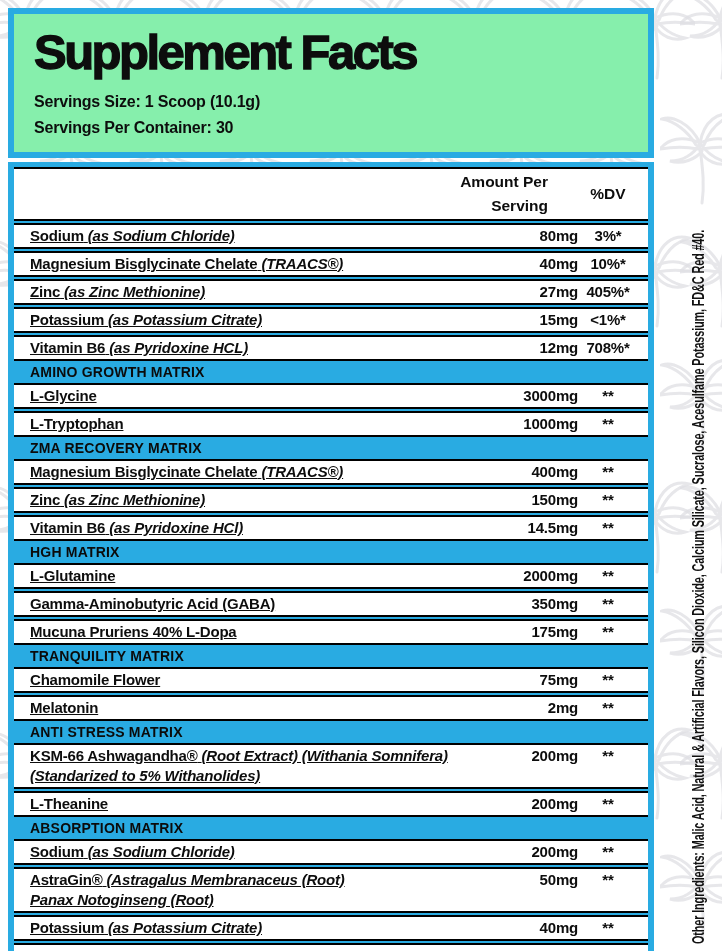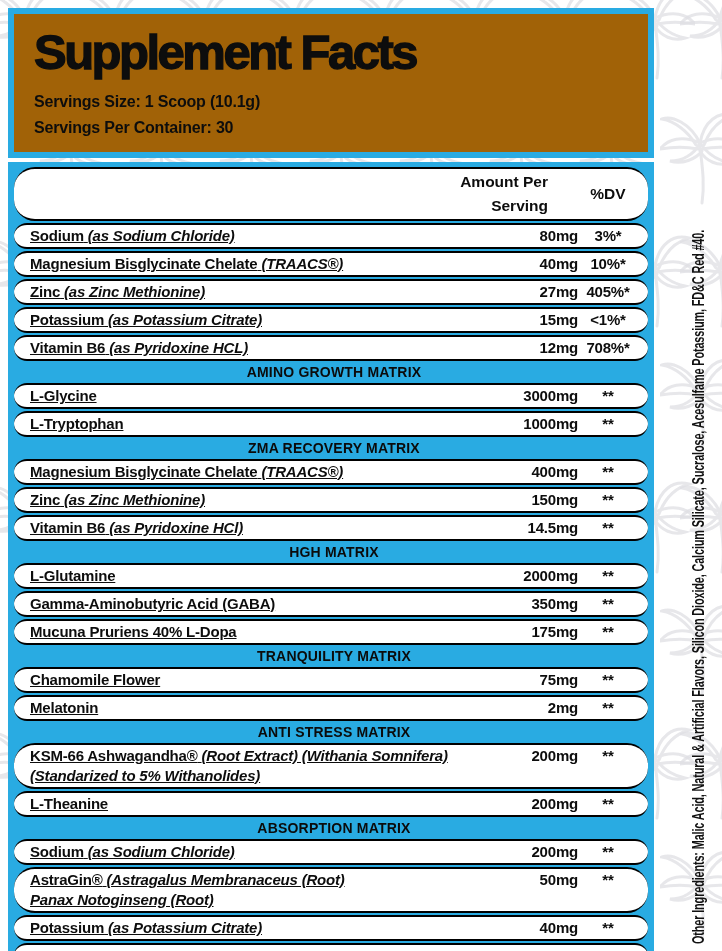--- a/index.html
+++ b/index.html
@@ -9,50 +9,50 @@
     width:722px; height:951px; position:relative; overflow:hidden;
     background:#ffffff; color:var(--ink);
     font-family:"Liberation Sans", sans-serif;
   }
   
   .palm-layer { position:absolute; inset:0; z-index:0; }
   .palm { position:absolute; width:80px; height:100px; color:var(--palm); opacity:.75; }
   
   .label { position:absolute; left:8px; top:8px; width:646px; z-index:2; }
   .title-panel {
-    background:#a16207; border:6px solid var(--blue);
+    background:#86efac; border:6px solid var(--blue);
     padding:10px 10px 10px 20px; margin-bottom:4px;
   }
   .title-panel h1 {
     margin:2px 0 12px 0; font-size:49px; line-height:52px; font-weight:bold;
     letter-spacing:-2.5px; -webkit-text-stroke:1.3px var(--ink);
   }
   .serving-line { margin:3px 0; font-size:16px; line-height:23px; font-weight:bold; letter-spacing:-0.2px; }
   
   .facts-panel {
     background:var(--blue); padding:5px 6px;
     display:flex; flex-direction:column; gap:2px;
   }
   .row {
     background:#fff; border-top:2px solid #000; border-bottom:2px solid #000;
     display:flex; align-items:flex-start;
-    padding:1px 10px 1px 16px; font-weight:bold;border-radius:21px;
+    padding:1px 10px 1px 16px; font-weight:bold;
   }
   .header-row { min-height:30px; align-items:center; font-size:15.5px; line-height:24px; }
   .nutrient-row { min-height:26px; font-size:15px; line-height:20px; letter-spacing:-0.2px; }
   .col-name { flex:1 1 auto;text-decoration:underline; }
   .col-amount { flex:0 0 120px; text-align:right; }
   .col-dv { flex:0 0 60px; text-align:center; }
   .header-row .col-amount { padding-right:30px; }
   .n-detail { font-style:italic; }
   .n-line2 { display:block; font-style:italic; }
   .section-bar {
     background:transparent; border:none; min-height:18px;
     display:flex; align-items:center; padding:0 10px 0 16px;
-    font-size:14px; font-weight:bold; letter-spacing:.2px; color:#0b0b0b;justify-content:center;
+    font-size:14px; font-weight:bold; letter-spacing:.2px; color:#0b0b0b;
   }
   .footer-row { min-height:26px; align-items:center; font-size:12.5px; line-height:20px; letter-spacing:-0.2px; }
   .footer-row .fn2 { margin-left:20px; }
   
   .vertical-text {
     position:absolute; left:690px; top:944px; z-index:2;
     transform:rotate(-90deg); transform-origin:0 0;
     white-space:nowrap; font-weight:bold; font-size:16px; color:#111;
   }
   .vt-inner { display:inline-block; transform:scaleX(0.68); transform-origin:0 50%; letter-spacing:-0.2px; }

